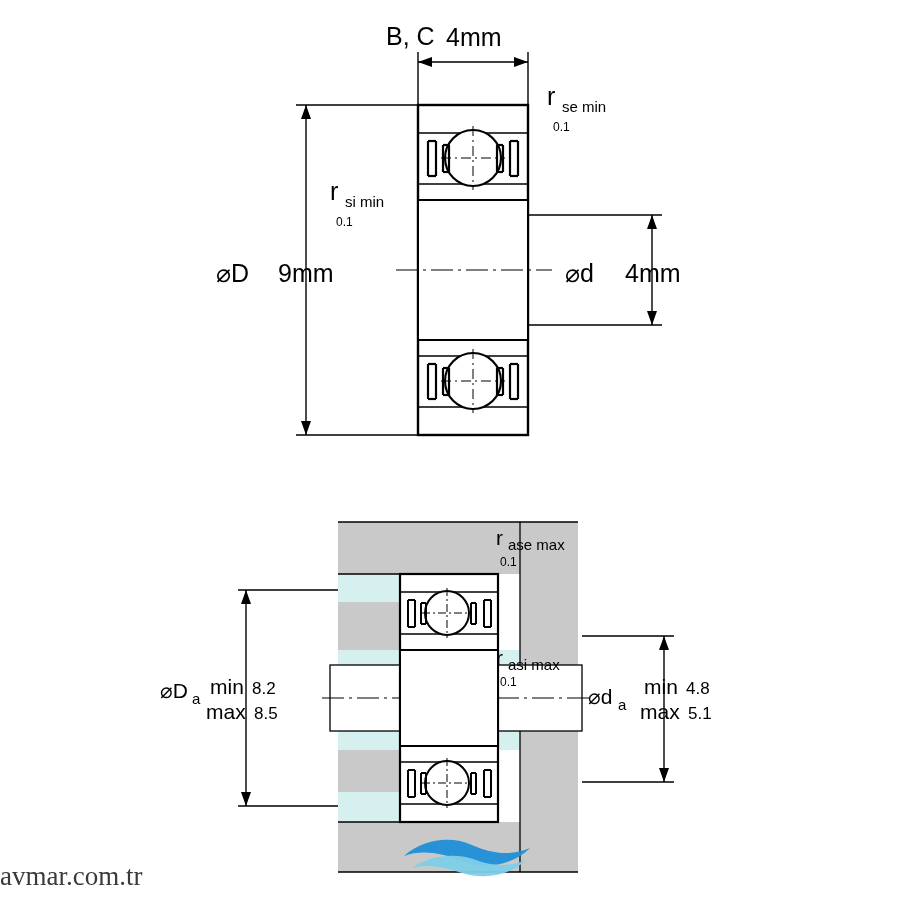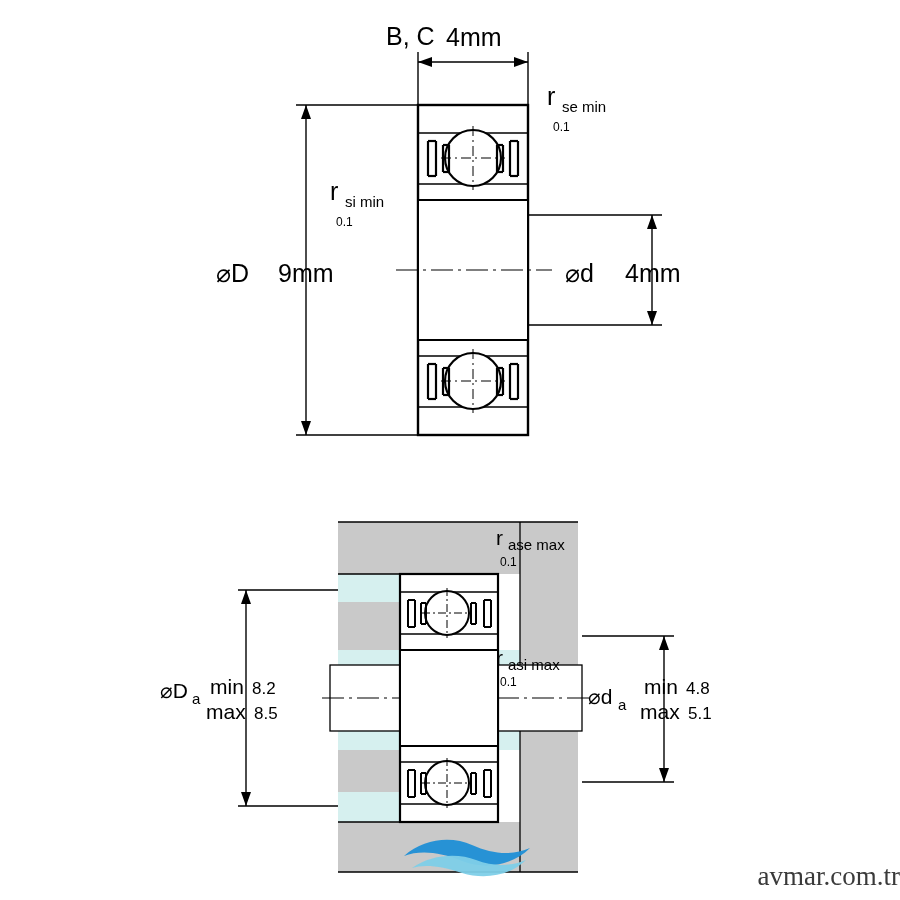--- a/index.html
+++ b/index.html
@@ -13,21 +13,21 @@
   }
   .stage{position:absolute;left:0;top:0;width:900px;height:740px;}
   svg{display:block;}
   text{font-family:"Liberation Sans", sans-serif;fill:#000;}
   .lbl-big{font-size:25px;}
   .lbl-med{font-size:21px;}
   .lbl-sm{font-size:17px;}
   .lbl-xs{font-size:12px;}
   .lbl-sub{font-size:15px;}
   .wm{
-    position:absolute;left:0;bottom:8px;width:900px;text-align:right;
+    position:absolute;left:0;bottom:8px;width:900px;text-align:left;
     font-family:"Liberation Serif", serif;font-size:27px;color:#3a3a3a;
   }
 </style>
 </head>
 <body>
 
 <div class="stage">
 <svg width="900" height="900" viewBox="0 0 900 900" xmlns="http://www.w3.org/2000/svg">
 
   <g>

